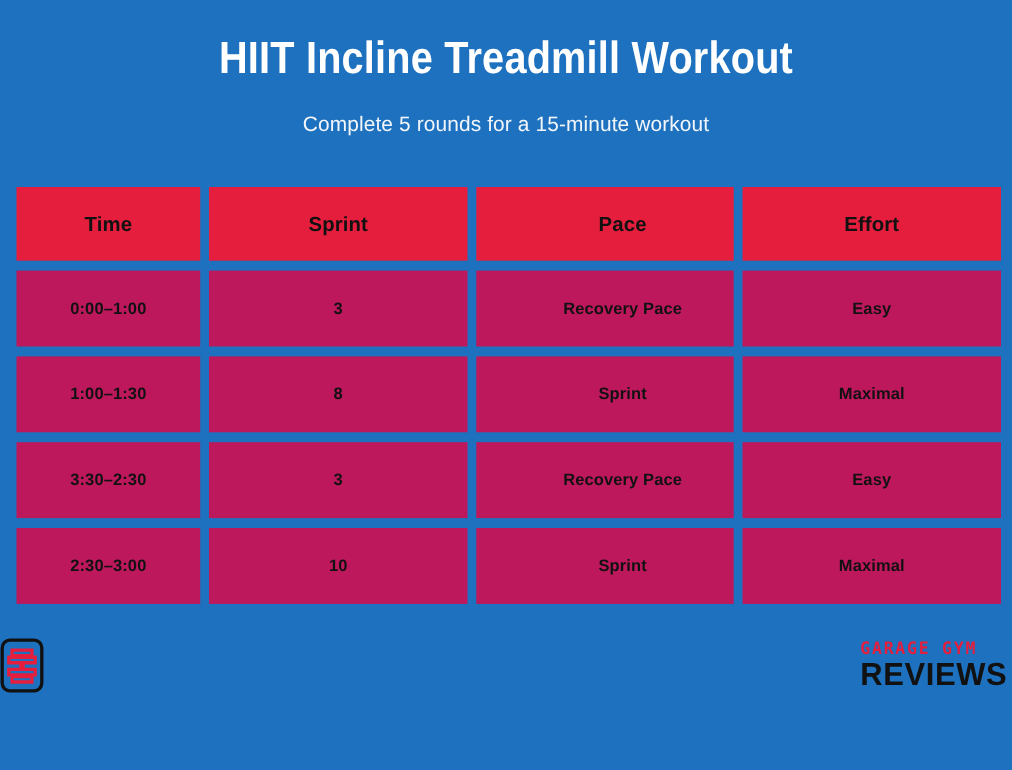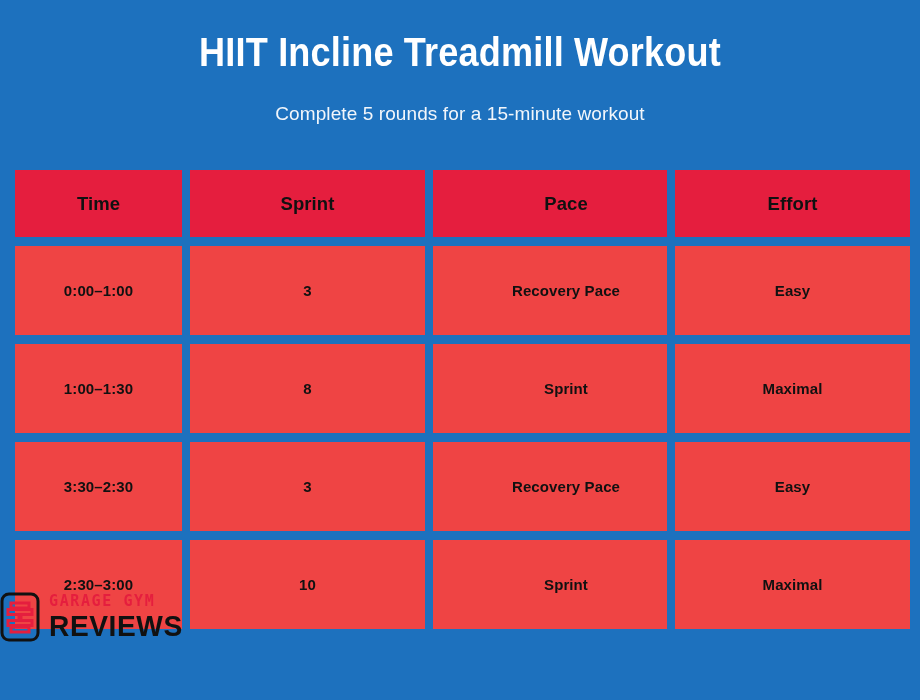--- a/index.html
+++ b/index.html
@@ -77,35 +77,35 @@
   .col-incline { width: 235px; flex: 0 0 235px; }
   .col-pace    { width: 234px; flex: 0 0 234px; padding-left: 32px; }
   .col-effort  { width: 235px; flex: 0 0 235px; }
 
   .row-header .cell {
     background: #e51e3e;
     height: 67px;
     font-size: 18.5px;
   }
   .row-data .cell {
-    background: #ef4444;
-    height: 89px;
+    background: #be185d;
+    height: 69px;
     font-size: 15px;
   }
 
   
   .logo {
     position: absolute;
     left: 0;
     right: 0;
-    top: 592px;
+    top: 580px;
     display: flex;
     align-items: center;
-    justify-content: flex-start;
-    gap: 9px;
+    justify-content: space-between;
+    gap: 21px;
   }
   .logo-mark {
     width: 40px;
     height: 50px;
     flex: 0 0 40px;
   }
   .logo-type {
     display: flex;
     flex-direction: column;
     justify-content: center;

